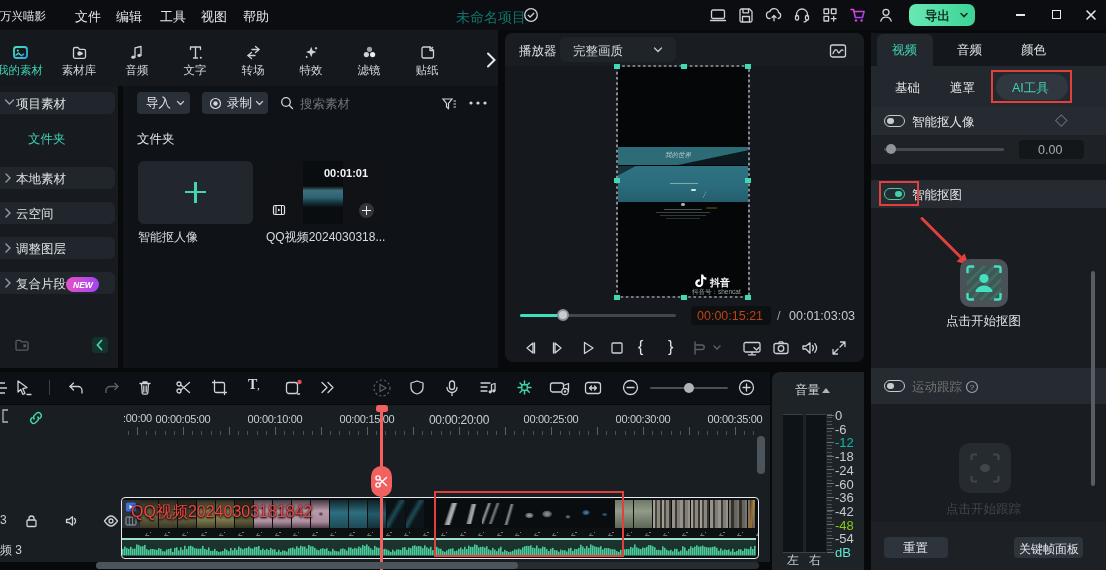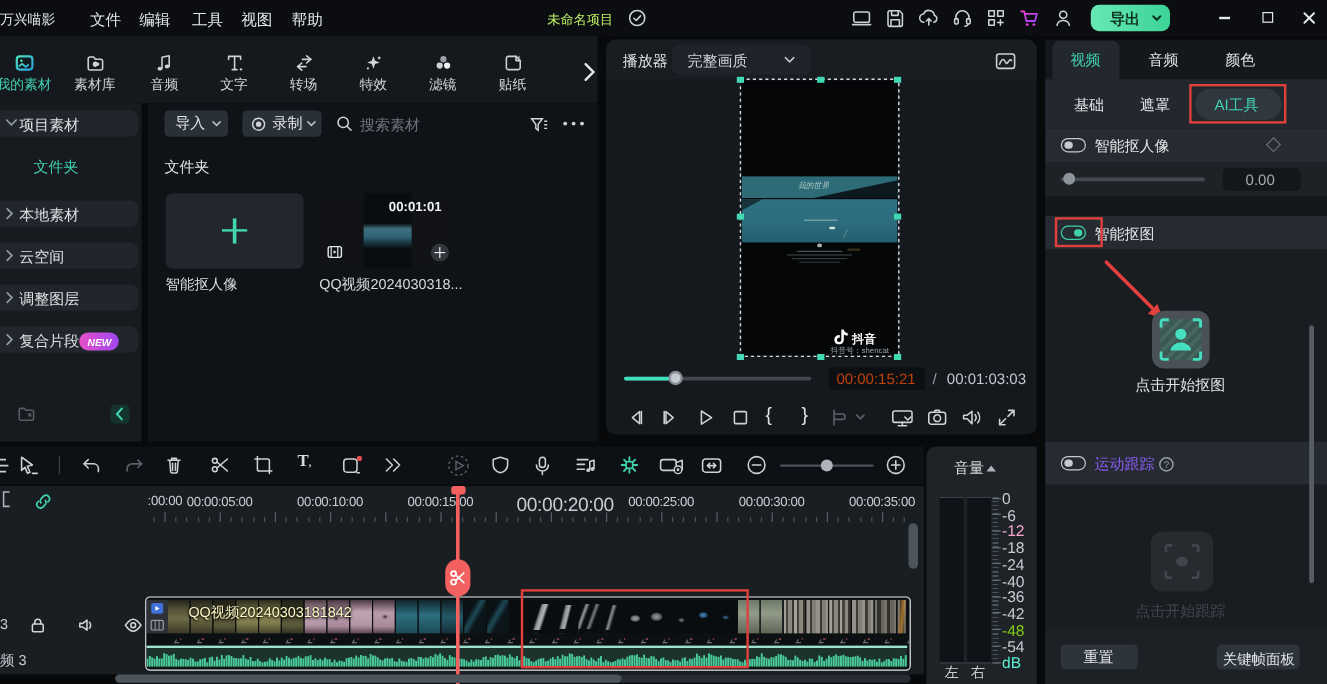--- a/index.html
+++ b/index.html
@@ -8,21 +8,21 @@
 .ic{stroke:#cdd2d6;fill:none;stroke-width:1.3;stroke-linecap:round;stroke-linejoin:round}
 </style></head><body>
 <div class="abs" style="width:1106px;height:570px;background:#07090b">
 <div class="abs" style="left:0;top:0;width:1106px;height:30px;background:#0b0d10"></div>
 <div class="abs" style="left:0px;top:9px;font-size:11.5px;color:#e4e7ea;white-space:nowrap">万兴喵影</div>
 <div class="abs" style="left:75px;top:8px;font-size:13px;color:#e4e7ea">文件</div>
 <div class="abs" style="left:116px;top:8px;font-size:13px;color:#e4e7ea">编辑</div>
 <div class="abs" style="left:160px;top:8px;font-size:13px;color:#e4e7ea">工具</div>
 <div class="abs" style="left:201px;top:8px;font-size:13px;color:#e4e7ea">视图</div>
 <div class="abs" style="left:243px;top:8px;font-size:13px;color:#e4e7ea">帮助</div>
-<div class="abs" style="left:456px;top:9px;font-size:11px;color:#bef264">未命名项目</div>
+<div class="abs" style="left:456px;top:9px;font-size:14px;color:#0f766e">未命名项目</div>
 <svg class="abs " style="left:523px;top:7px" width="16" height="16" viewBox="0 0 16 16">
       <circle cx="8" cy="8" r="6.3" class="ic"></circle>
       <path d="M5.2 8.2 7.2 10 10.8 6.2" class="ic"></path>
     </svg>
 <svg class="abs " style="left:709px;top:6px" width="18" height="18" viewBox="0 0 18 18">
       <rect x="2.5" y="4" width="13" height="8.5" rx="1.5" class="ic"></rect>
       <path d="M1.5 14.5 h15" class="ic"></path>
     </svg>
 <svg class="abs " style="left:737px;top:6px" width="18" height="18" viewBox="0 0 18 18">
       <path d="M3 4.5 a1.5 1.5 0 0 1 1.5-1.5 h8 l2.5 2.5 v9 a1.5 1.5 0 0 1 -1.5 1.5 h-9 a1.5 1.5 0 0 1 -1.5 -1.5 z" class="ic"></path>
@@ -334,21 +334,21 @@
 <div class="abs" style="left:967px;top:266px;width:34px;height:34px;background:repeating-linear-gradient(135deg,#3c5a55 0 4px,#476861 4px 7px)"></div>
 <svg class="abs " style="left:966px;top:265px" width="36" height="36" viewBox="0 0 36 36">
       <path d="M1.5 8 V3.5 a2 2 0 0 1 2-2 H8 M28 1.5 h4.5 a2 2 0 0 1 2 2 V8 M34.5 28 v4.5 a2 2 0 0 1 -2 2 H28 M8 34.5 H3.5 a2 2 0 0 1 -2-2 V28" stroke="#45e0c0" fill="none" stroke-width="2.4"></path>
       <circle cx="18" cy="13.5" r="4.6" fill="#45e0c0"></circle>
       <path d="M9.5 27 a8.5 6.5 0 0 1 17 0 z" fill="#45e0c0"></path>
     </svg>
 <div class="abs" style="left:946px;top:313px;font-size:12.5px;color:#dfe3e6">点击开始抠图</div>
 <div class="abs" style="left:871px;top:368px;width:235px;height:36px;background:#262b31"></div>
 <div class="abs" style="left:884px;top:380px;width:21px;height:12px;border-radius:6px;border:1.4px solid #c6cbd0"></div>
     <div class="abs" style="left:887.2px;top:382.7px;width:6.8px;height:6.8px;border-radius:50%;background:#c6cbd0"></div>
-<div class="abs" style="left:912px;top:379px;font-size:12.5px;color:#8b5cf6">运动跟踪</div>
+<div class="abs" style="left:912px;top:379px;font-size:12.5px;color:#737373">运动跟踪</div>
 <svg class="abs " style="left:965px;top:380px" width="14" height="14" viewBox="0 0 14 14">
       <circle cx="7" cy="7" r="5.5" stroke="#9aa1a7" fill="none" stroke-width="1.2"></circle>
       <text x="7" y="10" text-anchor="middle" font-size="8" fill="#9aa1a7" font-family="Liberation Sans">?</text>
     </svg>
 <div class="abs" style="left:871px;top:404px;width:235px;height:118px;background:#191d22"></div>
 <div class="abs" style="left:959px;top:443px;width:52px;height:50px;border-radius:10px;background:#262b30"></div>
 <svg class="abs " style="left:970px;top:453px" width="30" height="30" viewBox="0 0 30 30">
       <path d="M1.5 7 V3.5 a2 2 0 0 1 2-2 H7 M23 1.5 h3.5 a2 2 0 0 1 2 2 V7 M28.5 23 v3.5 a2 2 0 0 1 -2 2 H23 M7 28.5 H3.5 a2 2 0 0 1 -2-2 V23" stroke="#40464c" fill="none" stroke-width="2.2"></path>
       <ellipse cx="15" cy="15" rx="5" ry="4" fill="#40464c"></ellipse>
     </svg>
@@ -444,21 +444,21 @@
 <svg class="abs " style="left:0px;top:408px" width="12" height="16" viewBox="0 0 12 16">
       <path d="M8 2 H3 v12 h5" stroke="#aeb4ba" fill="none" stroke-width="1.3"></path>
     </svg>
 <svg class="abs " style="left:28px;top:410px" width="16" height="16" viewBox="0 0 16 16">
       <path d="M6.5 9.5 a3 3 0 0 1 0-4.2 l2-2 a3 3 0 0 1 4.2 4.2 l-1.2 1.2 M9.5 6.5 a3 3 0 0 1 0 4.2 l-2 2 a3 3 0 0 1 -4.2-4.2 l1.2-1.2" stroke="#41d6ae" fill="none" stroke-width="1.4"></path>
     </svg>
 <div class="abs" style="left:123px;top:405px;width:645px;height:30px;overflow:hidden">
       <div class="abs" style="left:60px;top:8px;transform:translateX(-50%);font-size:11px;letter-spacing:-0.3px;color:#c9ced3;white-space:nowrap">00:00:05:00</div>
       <div class="abs" style="left:152px;top:8px;transform:translateX(-50%);font-size:11px;letter-spacing:-0.3px;color:#c9ced3;white-space:nowrap">00:00:10:00</div>
       <div class="abs" style="left:244px;top:8px;transform:translateX(-50%);font-size:11px;letter-spacing:-0.3px;color:#c9ced3;white-space:nowrap">00:00:15:00</div>
-      <div class="abs" style="left:348px;top:8px;transform:translateX(-50%);font-size:16px;letter-spacing:-0.3px;color:#c9ced3;white-space:nowrap">00:00:20:00</div>
+      <div class="abs" style="left:336px;top:8px;transform:translateX(-50%);font-size:12px;letter-spacing:-0.3px;color:#c9ced3;white-space:nowrap">00:00:20:00</div>
       <div class="abs" style="left:428px;top:8px;transform:translateX(-50%);font-size:11px;letter-spacing:-0.3px;color:#c9ced3;white-space:nowrap">00:00:25:00</div>
       <div class="abs" style="left:520px;top:8px;transform:translateX(-50%);font-size:11px;letter-spacing:-0.3px;color:#c9ced3;white-space:nowrap">00:00:30:00</div>
       <div class="abs" style="left:612px;top:8px;transform:translateX(-50%);font-size:11px;letter-spacing:-0.3px;color:#c9ced3;white-space:nowrap">00:00:35:00</div>
       <div class="abs" style="left:0px;top:7px;font-size:11px;letter-spacing:-0.3px;color:#c9ced3">:00:00</div>
       <div class="abs" style="left:4.8px;top:26px;width:1px;height:4px;background:#4a5158"></div>
       <div class="abs" style="left:14.0px;top:22px;width:1px;height:8px;background:#5a6168"></div>
       <div class="abs" style="left:23.2px;top:26px;width:1px;height:4px;background:#4a5158"></div>
       <div class="abs" style="left:32.4px;top:26px;width:1px;height:4px;background:#4a5158"></div>
       <div class="abs" style="left:41.6px;top:26px;width:1px;height:4px;background:#4a5158"></div>
       <div class="abs" style="left:50.8px;top:26px;width:1px;height:4px;background:#4a5158"></div>
@@ -576,21 +576,21 @@
       <div class="abs" style="left:626px;top:2px;width:8px;height:28px;background:linear-gradient(95deg,transparent 20%,rgba(170,110,40,.8) 45%,rgba(220,160,60,.6) 60%,transparent 85%),repeating-linear-gradient(90deg,#76746c 0 2px,#32302a 2px 5px,#66645c 5px 8px);border-right:1px solid #0b0d0f"></div>
       <div class="abs" style="left:0;top:2px;width:18px;height:28px;background:#2c3238"></div>
       <svg class="abs " style="left:3px;top:3px" width="12" height="12" viewBox="0 0 12 12">
         <rect x="1" y="1.5" width="10" height="9" rx="1.5" fill="#3f6fd8"></rect>
         <path d="M4.5 4 8 6 4.5 8 z" fill="#fff"></path>
       </svg>
       <svg class="abs " style="left:3px;top:18px" width="12" height="10" viewBox="0 0 12 10">
         <rect x="1" y="1" width="10" height="8" rx="1" stroke="#9aa0a6" fill="none"></rect>
         <path d="M4.3 1 v8 M7.6 1 v8" stroke="#9aa0a6" stroke-width=".8"></path>
       </svg>
-      <div class="abs" style="left:35px;top:4px;font-size:12px;color:#fef9c3;text-shadow:0 1px 2px #000,0 0 3px #000;white-space:nowrap">QQ视频20240303181842</div>
+      <div class="abs" style="left:9px;top:4px;font-size:16px;color:#ef4444;text-shadow:0 1px 2px #000,0 0 3px #000;white-space:nowrap">QQ视频20240303181842</div>
       <div class="abs" style="left:0;top:30px;width:634px;height:9.5px;background:#0d1013"></div>
       <div class="abs" style="left:24.0px;top:34.5px;width:3.5px;height:2.5px;border-left:1px solid #6a7178;border-bottom:1px solid #6a7178;transform:skewX(-28deg)"></div>
       <div class="abs" style="left:27.5px;top:33.5px;width:1.5px;height:1.5px;background:#c05a6a"></div>
       <div class="abs" style="left:42.5px;top:34.5px;width:3.5px;height:2.5px;border-left:1px solid #6a7178;border-bottom:1px solid #6a7178;transform:skewX(-28deg)"></div>
       <div class="abs" style="left:46.0px;top:33.5px;width:1.5px;height:1.5px;background:#c05a6a"></div>
       <div class="abs" style="left:61.0px;top:34.5px;width:3.5px;height:2.5px;border-left:1px solid #6a7178;border-bottom:1px solid #6a7178;transform:skewX(-28deg)"></div>
       <div class="abs" style="left:64.5px;top:33.5px;width:1.5px;height:1.5px;background:#c05a6a"></div>
       <div class="abs" style="left:79.5px;top:34.5px;width:3.5px;height:2.5px;border-left:1px solid #6a7178;border-bottom:1px solid #6a7178;transform:skewX(-28deg)"></div>
       <div class="abs" style="left:83.0px;top:33.5px;width:1.5px;height:1.5px;background:#c05a6a"></div>
       <div class="abs" style="left:98.0px;top:34.5px;width:3.5px;height:2.5px;border-left:1px solid #6a7178;border-bottom:1px solid #6a7178;transform:skewX(-28deg)"></div>
@@ -994,27 +994,27 @@
 <div class="abs" style="left:795px;top:382px;font-size:12.5px;color:#d3d7db">音量</div>
 <div class="abs" style="left:822px;top:388px;width:0;height:0;border-left:4px solid transparent;border-right:4px solid transparent;border-bottom:5px solid #aeb4ba"></div>
 <div class="abs" style="left:783px;top:414px;width:20px;height:138px;background:#0e1318;border-top:1px solid #3a4046"></div>
 <div class="abs" style="left:806px;top:414px;width:20px;height:138px;background:#0e1318;border-top:1px solid #3a4046"></div>
 <div class="abs" style="left:783px;top:552px;width:43px;height:1px;background:#3a4046"></div>
 <div class="abs" style="left:827px;top:414px;width:5px;height:138px;background:repeating-linear-gradient(180deg,#4a5157 0 1px,transparent 1px 3.45px)"></div>
 <div class="abs" style="left:835px;top:408.0px;font-size:13px;color:#c6cbd0">0</div>
 <div class="abs" style="left:827px;top:414.5px;width:7px;height:1px;background:#6a7178"></div>
 <div class="abs" style="left:835px;top:421.7px;font-size:13px;color:#c6cbd0">-6</div>
 <div class="abs" style="left:827px;top:428.2px;width:7px;height:1px;background:#6a7178"></div>
-<div class="abs" style="left:835px;top:435.4px;font-size:13px;color:#f9a8d4">-12</div>
+<div class="abs" style="left:835px;top:435.4px;font-size:13px;color:#14b8a6">-12</div>
 <div class="abs" style="left:827px;top:441.9px;width:7px;height:1px;background:#6a7178"></div>
 <div class="abs" style="left:835px;top:449.1px;font-size:13px;color:#c6cbd0">-18</div>
 <div class="abs" style="left:827px;top:455.6px;width:7px;height:1px;background:#6a7178"></div>
 <div class="abs" style="left:835px;top:462.8px;font-size:13px;color:#c6cbd0">-24</div>
 <div class="abs" style="left:827px;top:469.3px;width:7px;height:1px;background:#6a7178"></div>
-<div class="abs" style="left:835px;top:476.5px;font-size:13px;color:#c6cbd0">-40</div>
+<div class="abs" style="left:835px;top:476.5px;font-size:13px;color:#c6cbd0">-60</div>
 <div class="abs" style="left:827px;top:483.0px;width:7px;height:1px;background:#6a7178"></div>
 <div class="abs" style="left:835px;top:490.2px;font-size:13px;color:#c6cbd0">-36</div>
 <div class="abs" style="left:827px;top:496.7px;width:7px;height:1px;background:#6a7178"></div>
 <div class="abs" style="left:835px;top:503.9px;font-size:13px;color:#c6cbd0">-42</div>
 <div class="abs" style="left:827px;top:510.4px;width:7px;height:1px;background:#6a7178"></div>
 <div class="abs" style="left:835px;top:517.6px;font-size:13px;color:#84cc16">-48</div>
 <div class="abs" style="left:827px;top:524.1px;width:7px;height:1px;background:#6a7178"></div>
 <div class="abs" style="left:835px;top:531.3px;font-size:13px;color:#c6cbd0">-54</div>
 <div class="abs" style="left:827px;top:537.8px;width:7px;height:1px;background:#6a7178"></div>
 <div class="abs" style="left:835px;top:545.0px;font-size:13px;color:#5eead4">dB</div>

